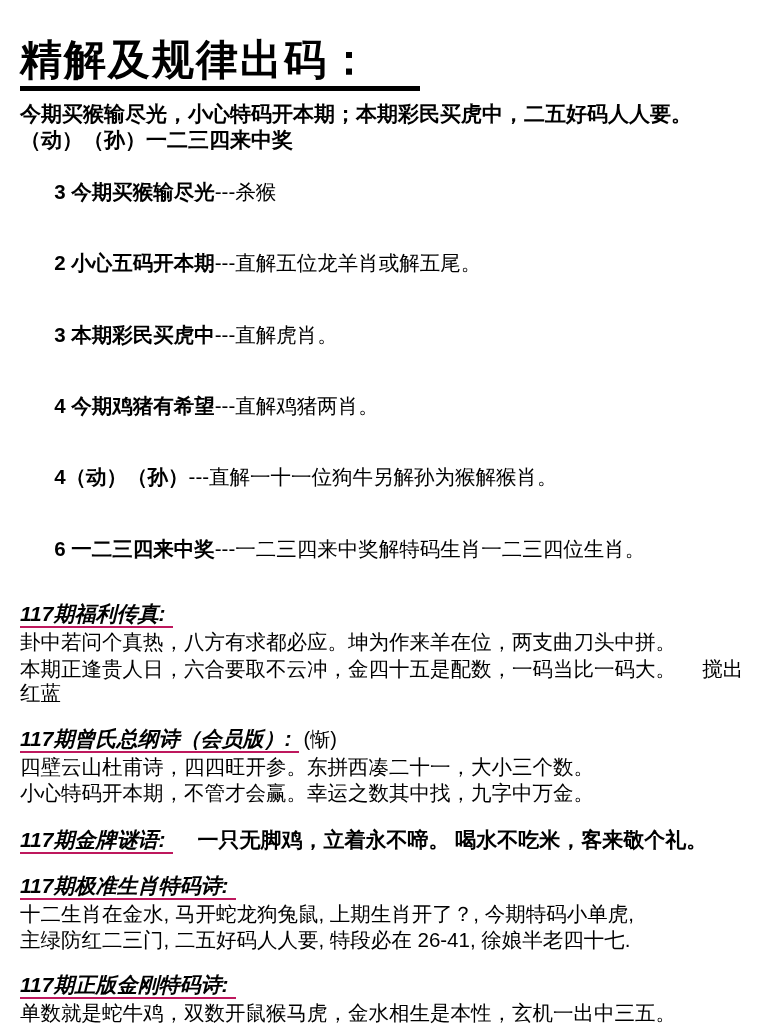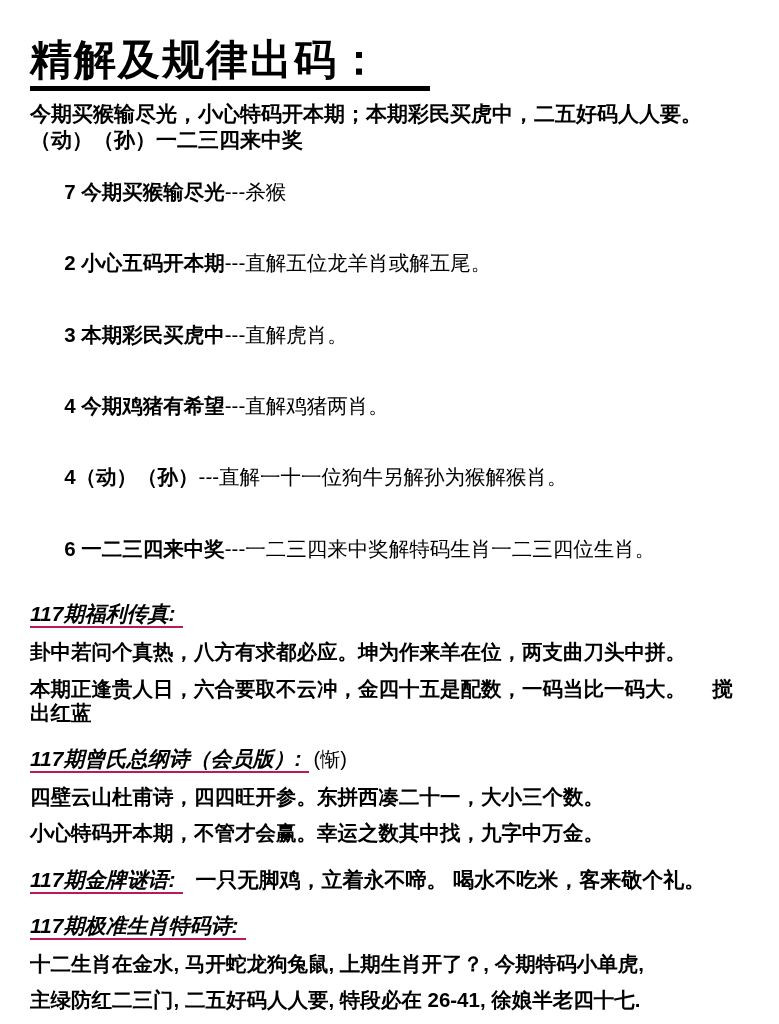--- a/index.html
+++ b/index.html
@@ -8,21 +8,21 @@
     background: #ffffff;
   }
   body {
     width: 779px;
     height: 1024px;
     color: #000;
     font-family: "Liberation Sans", sans-serif;
     overflow: hidden;
   }
   .page {
-    padding: 38px 28px 0 30px;
+    padding: 38px 28px 0 20px;
     box-sizing: border-box;
     width: 779px;
     height: 1024px;
   }
   .doc-title {
     display: inline-block;
     font-size: 42px;
     font-weight: bold;
     letter-spacing: 2px;
     line-height: 1.05;
@@ -58,45 +58,45 @@
   }
   .sec-note {
     font-size: 20px;
     font-weight: normal;
     font-style: normal;
     margin-left: 4px;
   }
   .sec-body {
     font-size: 20.5px;
     line-height: 24.5px;
-    font-weight: bold;
+    font-weight: normal;
     white-space: pre-wrap;
-    margin-top: 12px;
+    margin-top: 2px;
   }
   .riddle-inline {
     font-size: 21px;
     font-weight: bold;
     white-space: pre-wrap;
-    margin-left: 12px;
+    margin-left: 24px;
   }
 </style>
 </head>
 <body>
 
 <div class="page">
 
   <div>
     <span class="doc-title">精解及规律出码：</span>
   </div>
 
   <div class="intro">今期买猴输尽光，小心特码开本期；本期彩民买虎中，二五好码人人要。（动）（孙）一二三四来中奖</div>
 
   <div class="rules">
     <div class="rule">
-      <span class="lead">7 今期买猴输尽光</span><span class="rest">---杀猴</span>
+      <span class="lead">3 今期买猴输尽光</span><span class="rest">---杀猴</span>
     </div>
     <div class="rule">
       <span class="lead">2 小心五码开本期</span><span class="rest">---直解五位龙羊肖或解五尾。</span>
     </div>
     <div class="rule">
       <span class="lead">3 本期彩民买虎中</span><span class="rest">---直解虎肖。</span>
     </div>
     <div class="rule">
       <span class="lead">4 今期鸡猪有希望</span><span class="rest">---直解鸡猪两肖。</span>
     </div>
@@ -127,15 +127,16 @@
   </div>
 
   <div class="section">
     <div><span class="sec-head">117期极准生肖特码诗:</span></div>
     <div class="sec-body">十二生肖在金水, 马开蛇龙狗兔鼠, 上期生肖开了？, 今期特码小单虎,</div>
     <div class="sec-body">主绿防红二三门, 二五好码人人要, 特段必在 26-41, 徐娘半老四十七.</div>
   </div>
 
   <div class="section">
     <div><span class="sec-head">117期正版金刚特码诗:</span></div>
+    <div class="sec-body">单数就是蛇牛鸡，双数开鼠猴马虎，金水相生是本性，玄机一出中三五。</div>
   </div>
 
 </div>
 
 </body></html>

